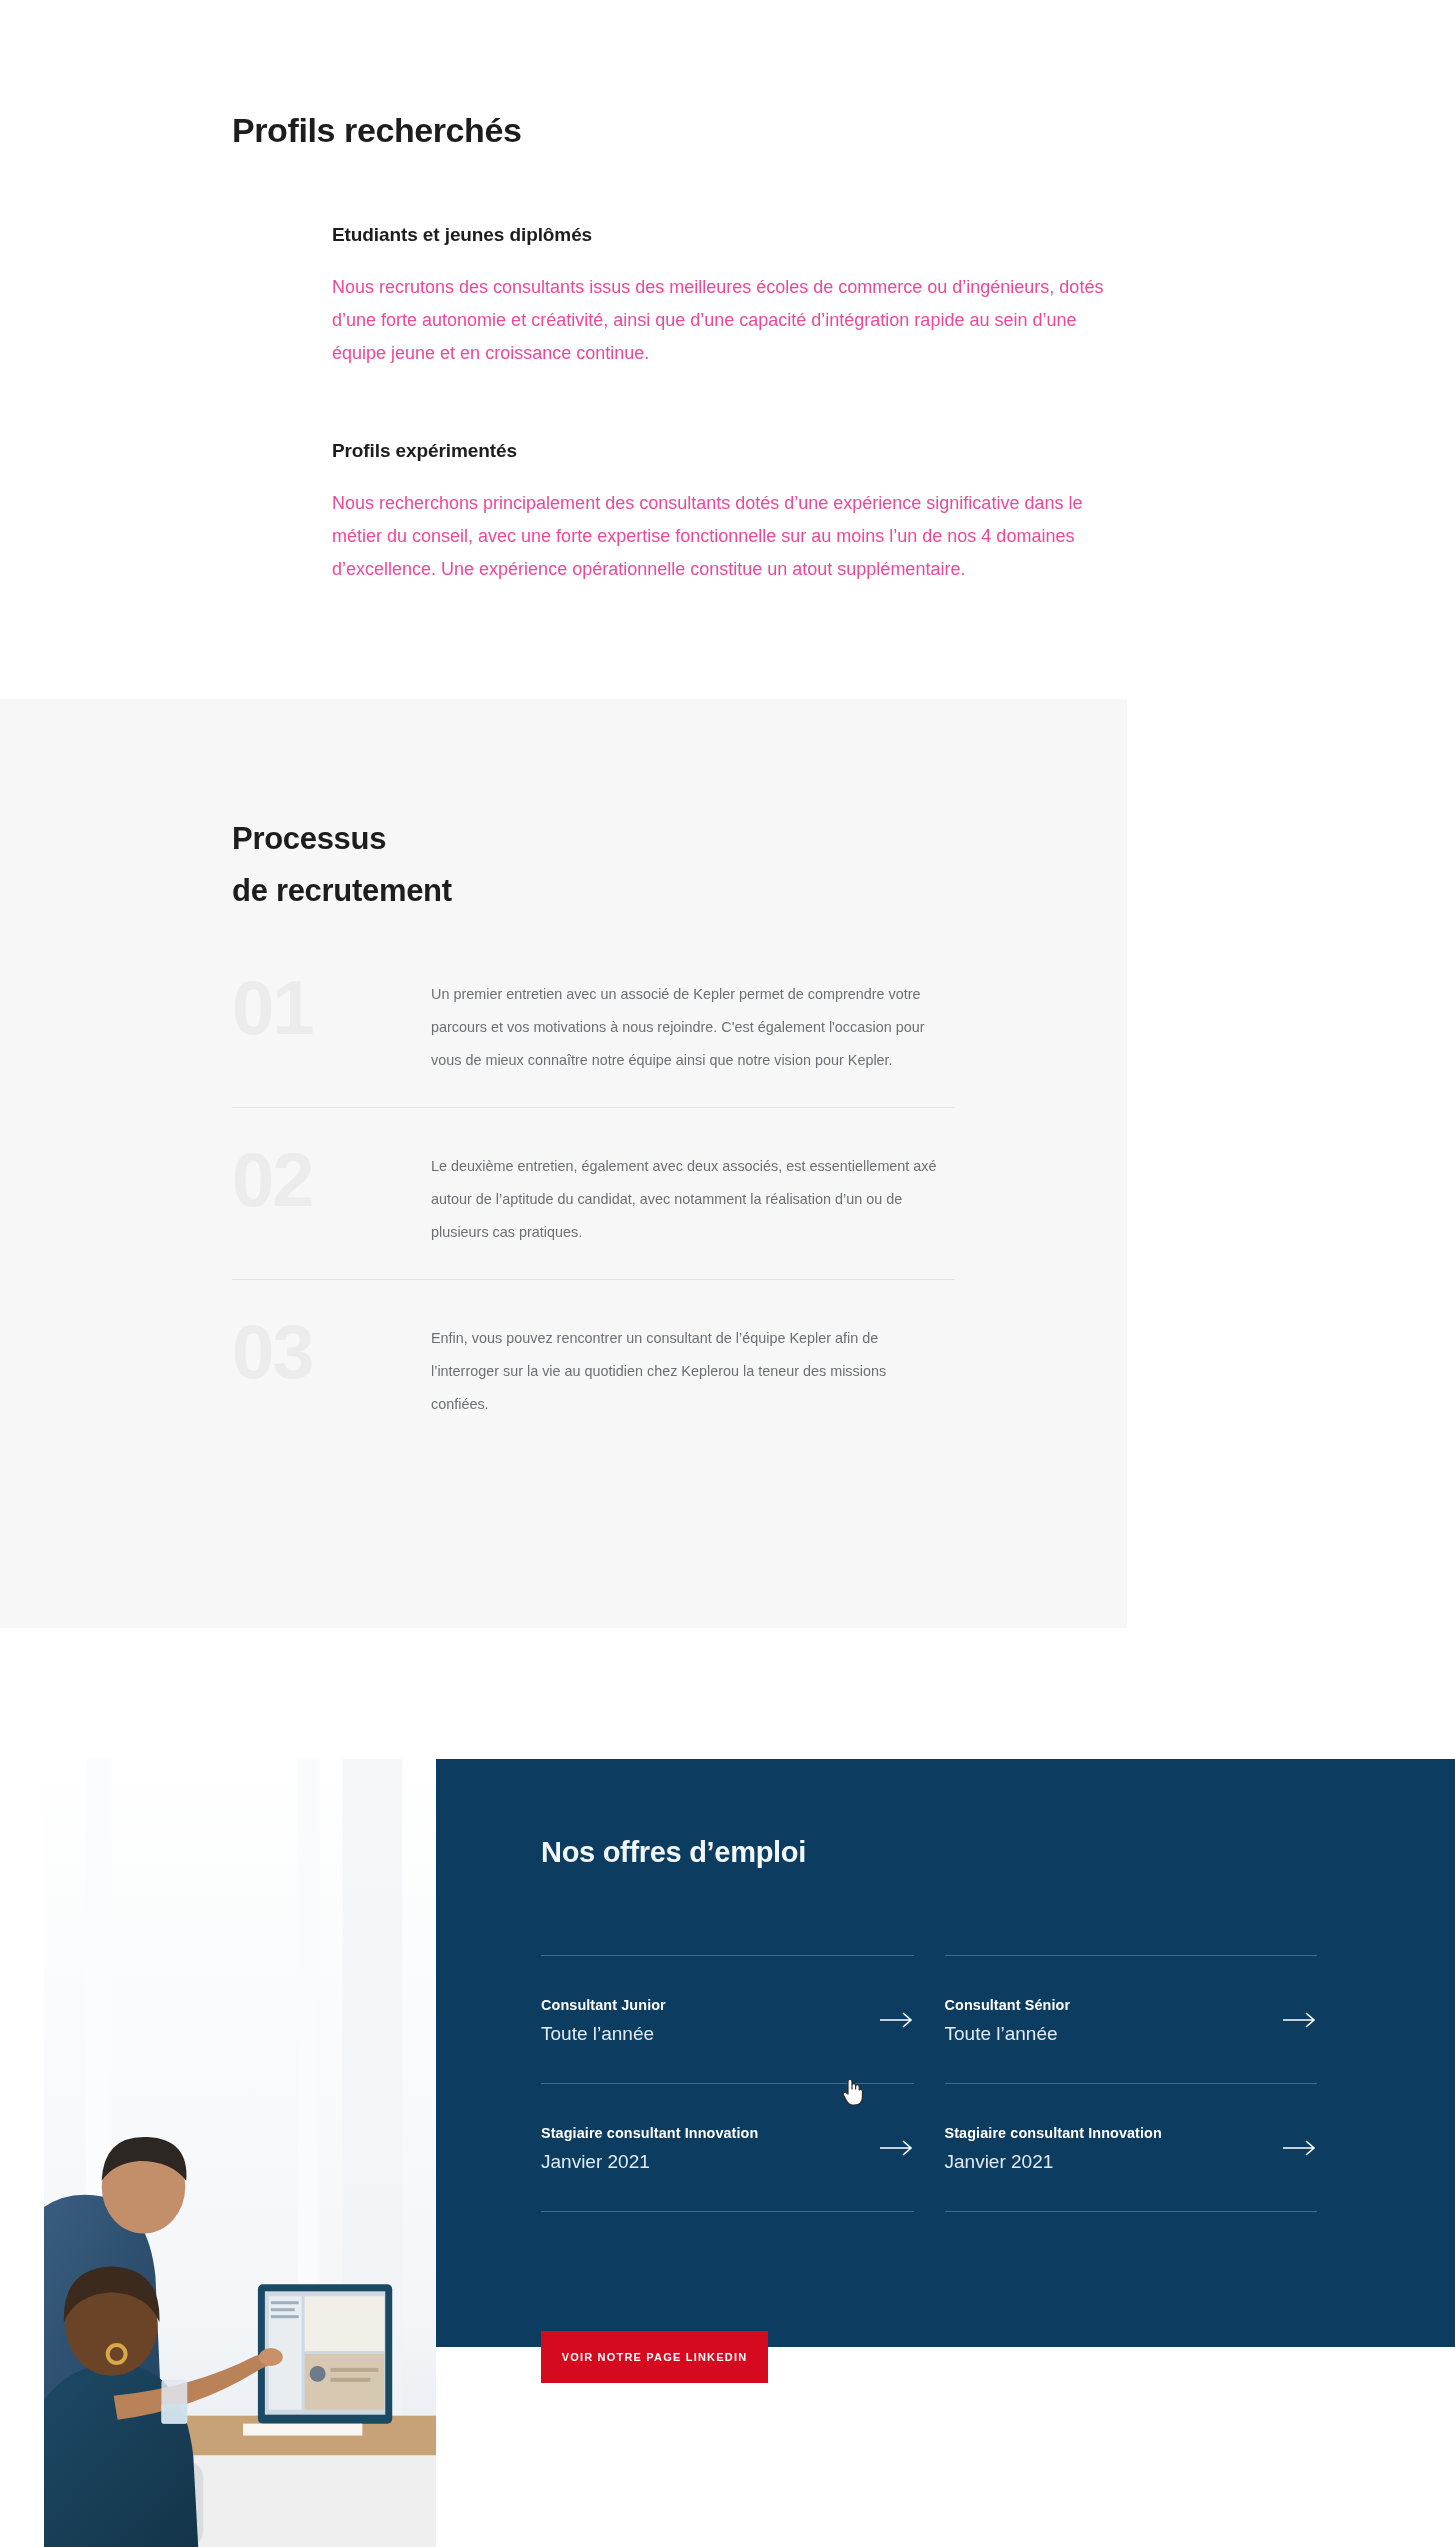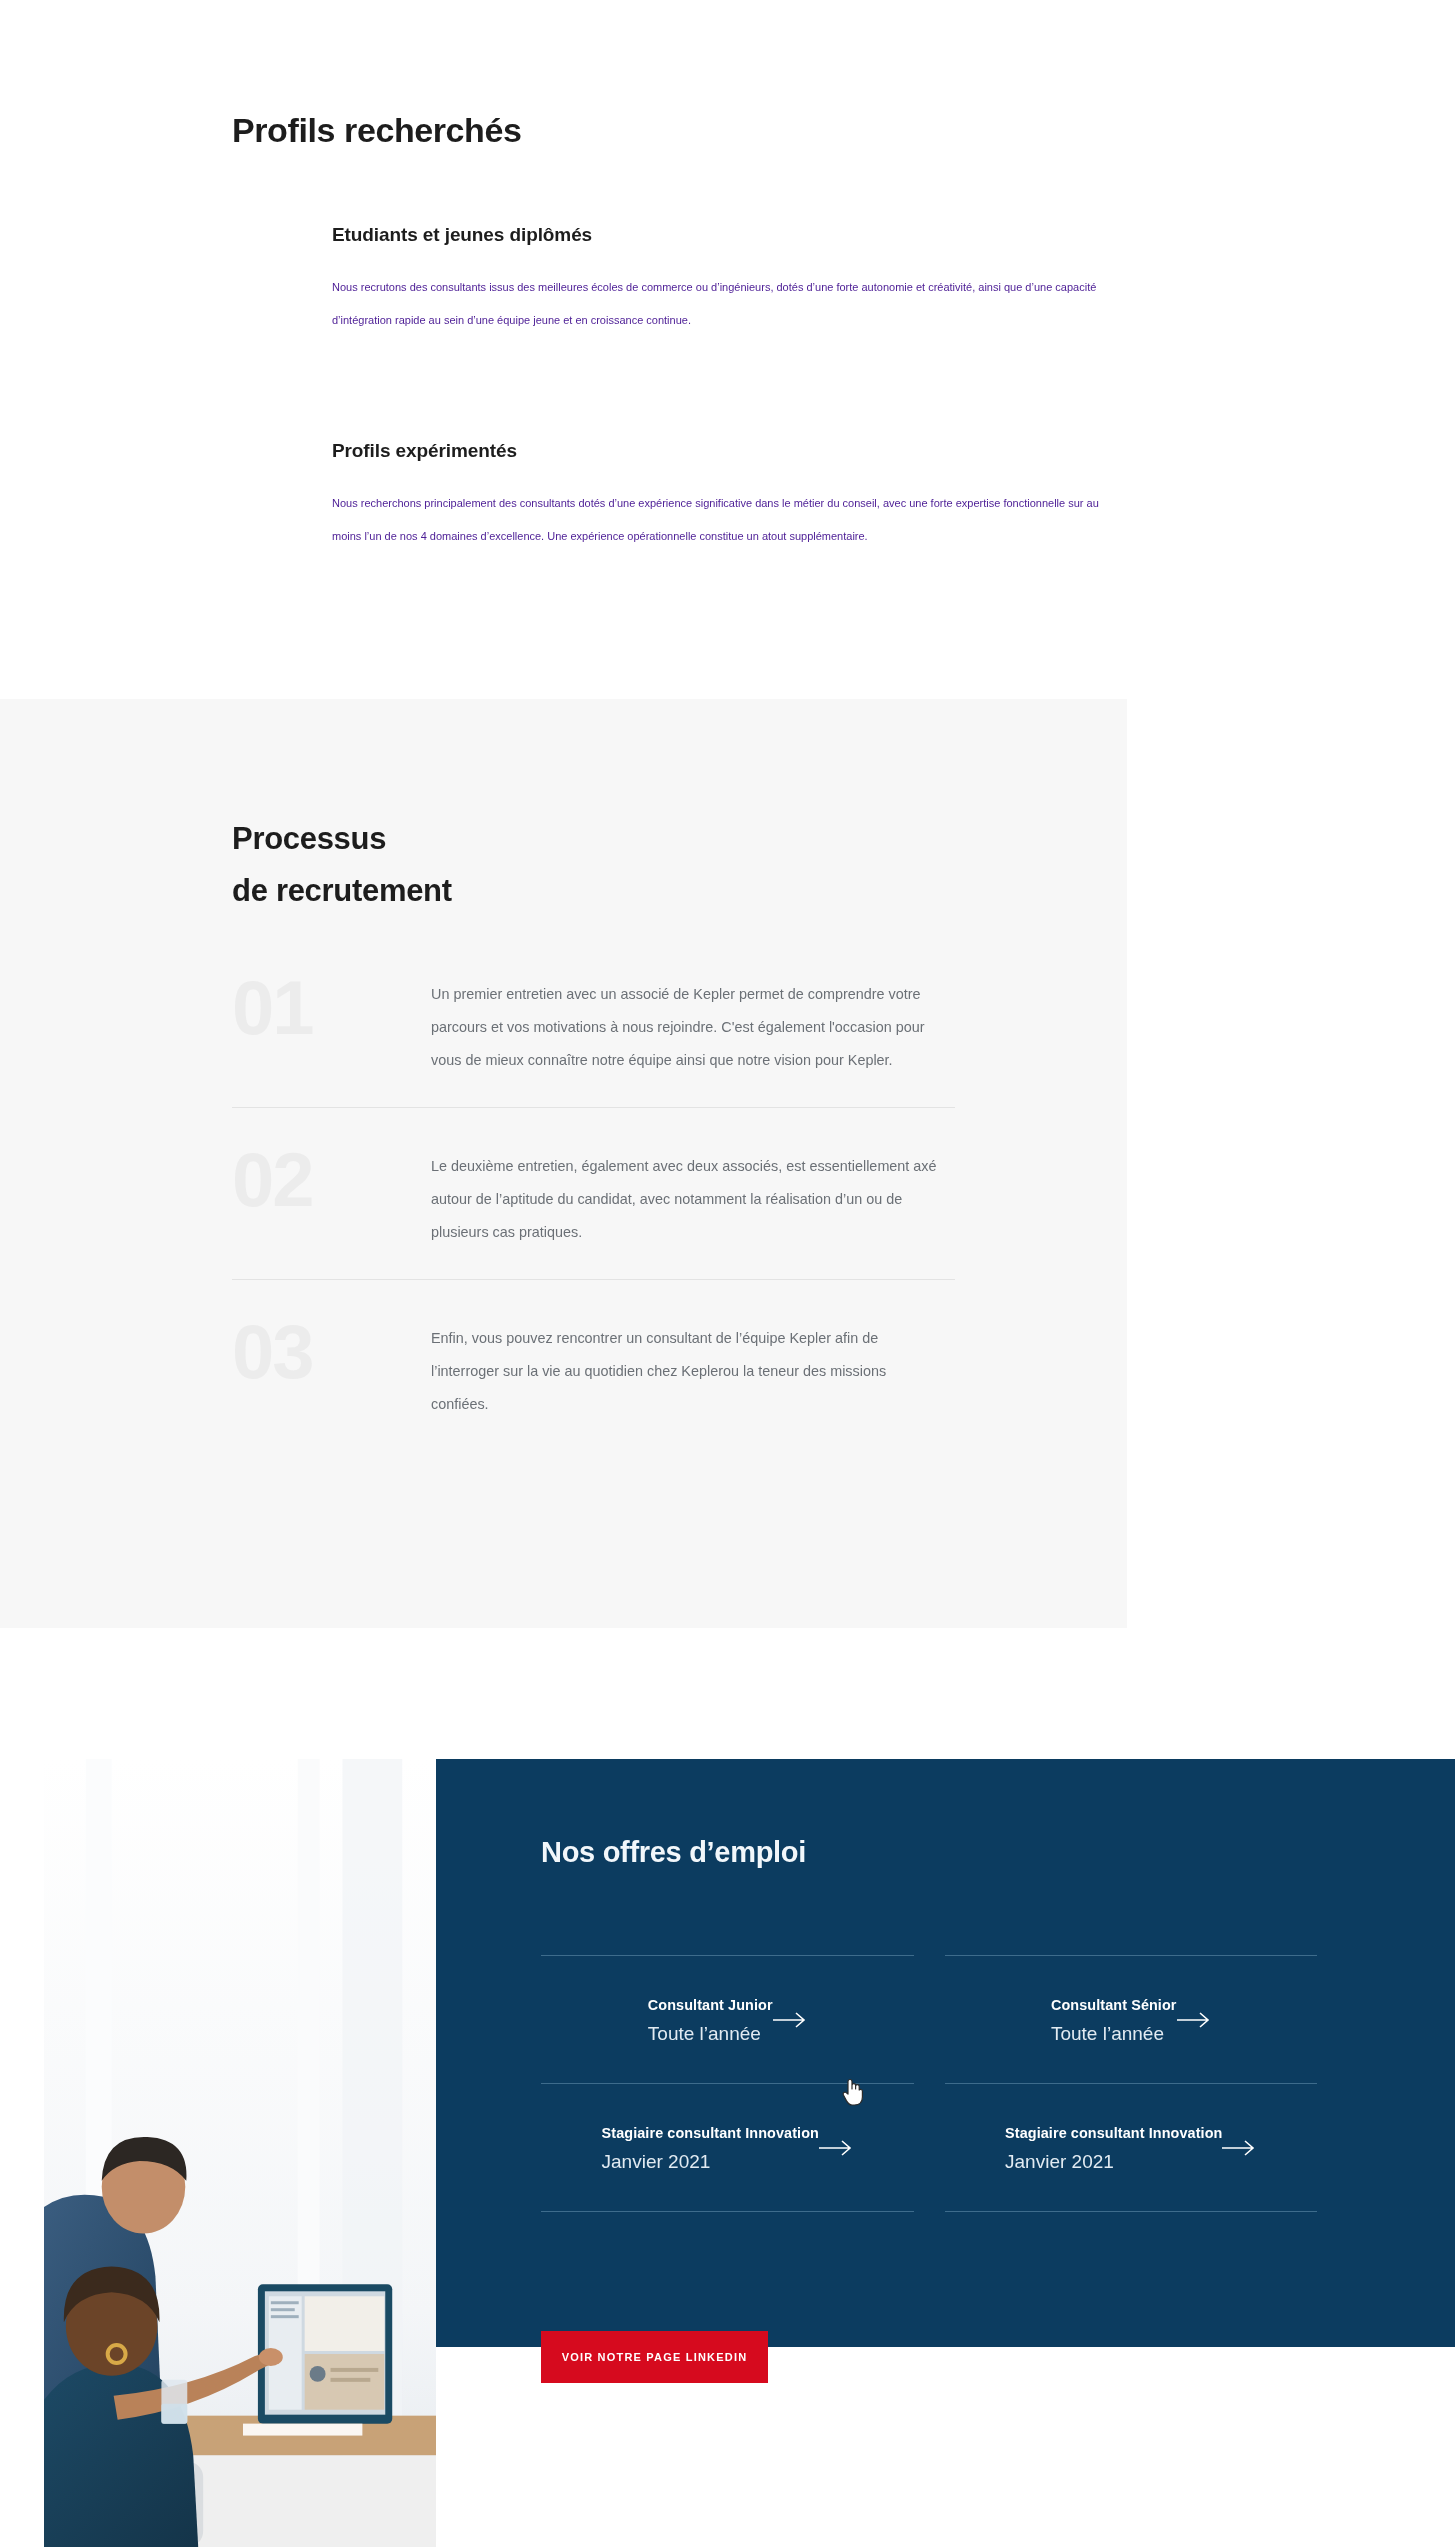--- a/index.html
+++ b/index.html
@@ -20,21 +20,21 @@
     position:absolute; left:232px; top:111px;
     font-size:34px; font-weight:700; letter-spacing:-0.4px;
     color:#1d1d1d;
   }
   .prof-block { position:absolute; left:332px; width:786px; }
   .prof-block h2 {
     font-size:19px; font-weight:700; color:#1d1d1d;
     letter-spacing:-0.1px; margin-bottom:25px;
   }
   .prof-block p {
-    font-size:11px; line-height:33px; color:#4c1d95; font-weight:400;
+    font-size:18px; line-height:33px; color:#ec4899; font-weight:400;
   }
   .pb1 { top:224px; }
   .pb2 { top:420px;margin-top:20px; }
 
   
   .sec-process {
     position:absolute; left:0; top:699px;
     width:1127px; height:929px; background:#f7f7f7;
   }
   .sec-process h1 {
@@ -70,21 +70,21 @@
     background:#0c3c60;
   }
   .offers-panel h1 {
     position:absolute; left:105px; top:77px;
     font-size:29px; font-weight:700; color:#f2f7fb; letter-spacing:-0.3px;
   }
   .offers-grid {
     position:absolute; left:105px; top:196px; width:776px;
     display:grid; grid-template-columns:1fr 1fr; column-gap:31px;
   }
-  .offer-col { display:flex; flex-direction:column;align-items:center; }
+  .offer-col { display:flex; flex-direction:column; }
   .offer-rule { height:1px; background:#3e6c8c; width:100%; }
   .offer {
     display:flex; align-items:center; justify-content:space-between;
     padding:38px 0 38px 0; position:relative;
   }
   .offer-info { max-width:249px; }
   .offer-title {
     font-size:14.4px; font-weight:700; color:#ffffff; line-height:22px;
     letter-spacing:0.1px;
   }

